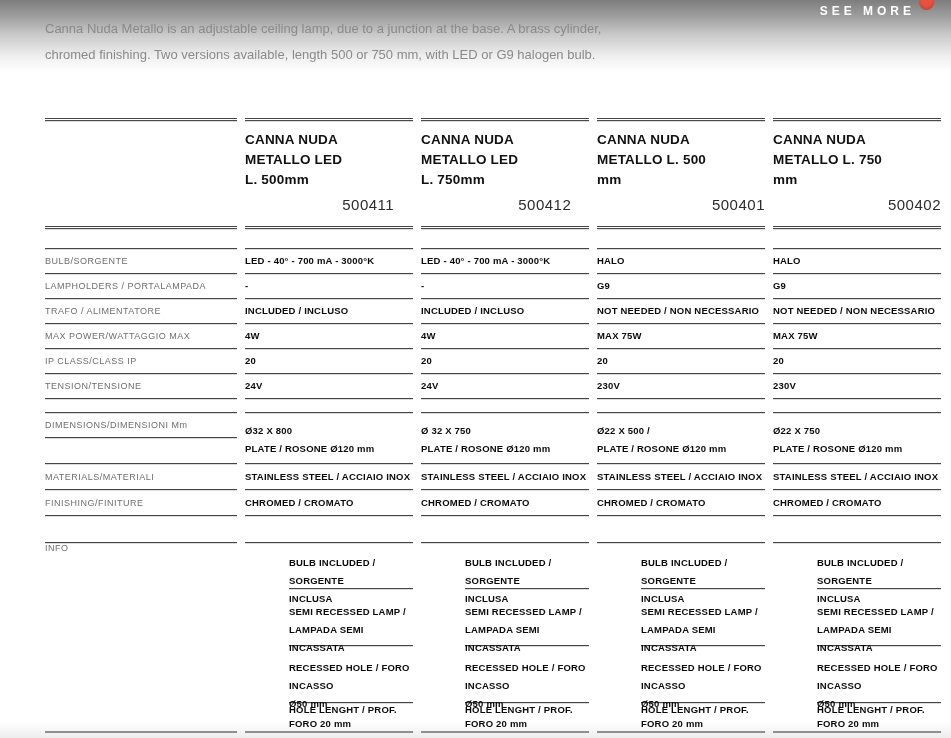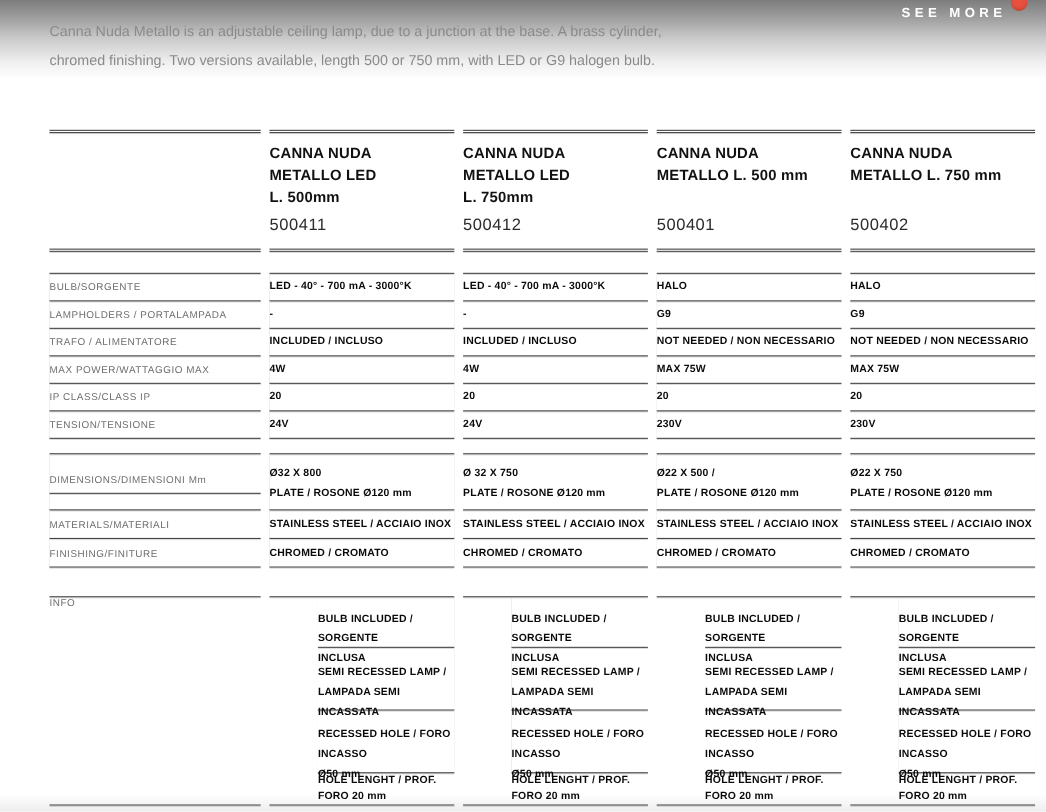--- a/index.html
+++ b/index.html
@@ -43,41 +43,41 @@
   }
   .dline > div {
     height:3px;
     border-top:1px solid #434343;
     border-bottom:1px solid #4a4a4a;
     box-shadow:0 1px 0 #dcdcdc;
   }
   .openrow > div { height:0; border-top:1px solid #464646; box-shadow:0 1px 0 #dcdcdc; }
   .closerow > div { height:0; border-top:2px solid #8f8f8f; }
 
-  .hcell { min-height:105px; display:flex; flex-direction:column; padding-top:9px; padding-bottom:13px; }
+  .hcell { min-height:105px; display:flex; flex-direction:row; padding-top:9px; padding-bottom:13px; }
   .ptitle { font-size:13.5px; font-weight:bold; color:#111; line-height:20px; letter-spacing:.2px; white-space:pre-line; }
   .pcode  { margin-top:auto; font-size:15px; color:#2c2c2c; letter-spacing:.5px; }
 
   .label {
     font-size:9px; color:#6e6e6e; letter-spacing:.5px;
   }
   .value {
     font-size:9.5px; color:#0a0a0a; letter-spacing:.2px; line-height:14px; white-space:pre-line;font-weight:bold;
   }
   
   .rowA > div {
     height:25px; display:flex; align-items:center;
     border-bottom:1px solid #464646; box-shadow:0 1px 0 #dcdcdc;
   }
   
   .rowDim > div {
     height:51px; border-bottom:1px solid #464646; box-shadow:0 1px 0 #dcdcdc;
     padding-top:7px;
   }
-  .rowDim .labwrap { display:flex; flex-direction:column; padding-top:18px; }
+  .rowDim .labwrap { display:flex; flex-direction:column; padding-top:7px; }
   .dim-underline { margin-top:7px; border-top:1px solid #464646; box-shadow:0 1px 0 #dcdcdc; width:100%; }
   .rowB > div {
     height:26px; display:flex; align-items:center;
     border-bottom:1px solid #464646; box-shadow:0 1px 0 #dcdcdc;
   }
   
   .info-grid { margin-top:26px; }
   .info-label-cell { grid-row:2 / span 4; display:flex; align-items:flex-start; }
   .irow { padding-top:9px; border-bottom:1px solid #464646; box-shadow:0 1px 0 #dcdcdc;margin-left:44px; }
   .irow.h45 { height:46px; }

